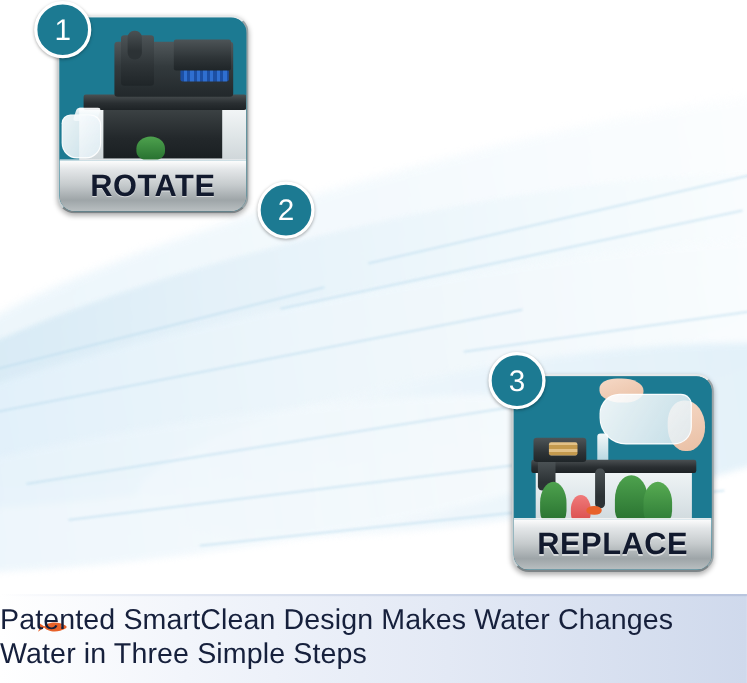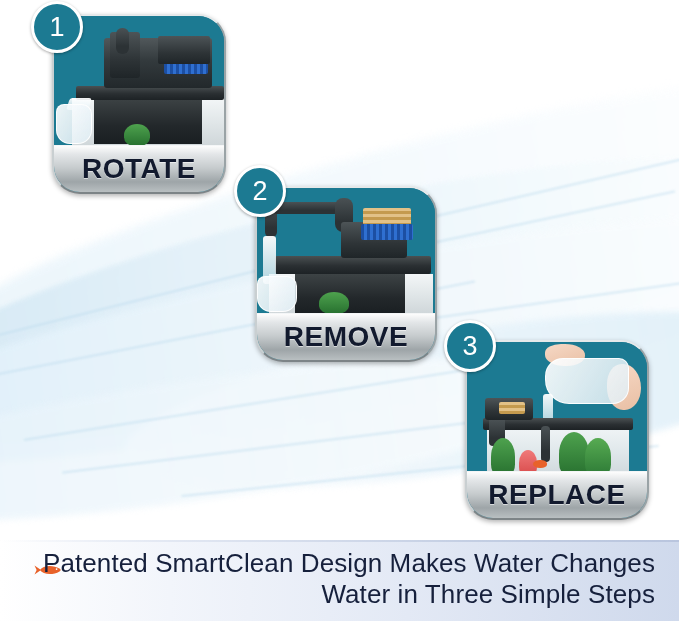--- a/index.html
+++ b/index.html
@@ -38,21 +38,21 @@
   .s7{left:60px;top:440px;width:520px;transform:rotate(-7deg);}
   .s8{left:180px;top:470px;width:480px;transform:rotate(-6deg);}
 
   
   .bottom-band{position:absolute;left:0;right:0;top:540px;height:81px;
      background:linear-gradient(90deg,#ffffff 0%,#f2f5fb 25%,#e3e9f5 60%,#cfd9ec 100%);}
   .band-rule{position:absolute;left:0;right:0;top:540px;height:2px;
      background:linear-gradient(90deg,rgba(255,255,255,0) 0%,#dfe5f1 30%,#c3cee3 70%,#b9c5de 100%);}
 
   
-  .panel{position:absolute;border-radius:28px;overflow:hidden;
+  .panel{position:absolute;border-radius:16px;overflow:hidden;
      background:#1c7a92;
      box-shadow:0 2px 5px rgba(0,0,0,.30);
      border:2px solid;
      border-color:#e6e9ea #9aa3a6 #7d8487 #c9cfd1;}
   .panel-inner{position:absolute;inset:0;overflow:hidden;border-radius:13px;}
   .scene{position:absolute;left:0;right:0;top:0;bottom:46px;background:#1c7a92;overflow:hidden;}
   .label-bar{position:absolute;left:0;right:0;bottom:0;height:46px;
      background:linear-gradient(180deg,#fdfdfd 0%,#e3e6e8 18%,#c6cbcd 48%,#9ea5a8 78%,#b9bfc1 100%);
      border-top:1px solid #f4f6f7;
      display:flex;align-items:center;justify-content:center;}
@@ -79,21 +79,21 @@
   .spout{position:absolute;background:linear-gradient(180deg,#4a5154 0%,#2c3235 70%);border-radius:6px;}
   .stream{position:absolute;background:linear-gradient(180deg,rgba(255,255,255,.95),rgba(226,242,248,.75));border-radius:3px;}
   .pitcher{position:absolute;background:linear-gradient(120deg,rgba(255,255,255,.92),rgba(224,238,245,.85));
      border:1px solid rgba(255,255,255,.9);border-radius:8px 10px 14px 14px;}
   .plant{position:absolute;background:#2f7d3a;border-radius:50% 50% 40% 40%;}
   .plant-l{background:linear-gradient(180deg,#4ea24e,#27702f);}
   .hand{position:absolute;background:linear-gradient(160deg,#f6d9c6,#e9bfa4);border-radius:40% 50% 45% 50%;}
   .fish-s{position:absolute;background:#e8622a;border-radius:50% 45% 45% 50%;}
 
   
-  .caption{position:absolute;left:0;right:24px;top:548px;text-align:right;}
+  .caption{position:absolute;left:0;right:24px;top:548px;}
   .caption-line{font-family:"Liberation Sans", sans-serif;font-weight:400;
      color:#16203c;font-size:26px;line-height:31px;letter-spacing:.1px;white-space:nowrap;}
   .fish-bullet{position:absolute;left:34px;top:563px;width:28px;height:14px;}
 </style>
 </head>
 <body>
 
 <div id="stage">
 
   <div class="water-bg">
@@ -133,44 +133,20 @@
       </div>
       <div class="label-bar">
         <div class="label-text">ROTATE</div>
       </div>
     </div>
   </div>
   <div class="badge" style="left:31px;top:1px;">
     <span>1</span>
   </div>
 
-  <div class="panel" style="left:255px;top:186px;width:178px;height:172px;">
-    <div class="panel-inner">
-      <div class="scene">
-        <div class="tank" style="left:12px;top:86px;width:164px;height:40px;"></div>
-        <div class="tank-glass" style="left:38px;top:86px;width:110px;height:40px;"></div>
-        <div class="rim" style="left:18px;top:68px;width:156px;height:18px;"></div>
-
-        <div class="spout" style="left:8px;top:16px;width:12px;height:34px;"></div>
-        <div class="spout" style="left:14px;top:14px;width:76px;height:12px;border-radius:6px;"></div>
-        <div class="spout" style="left:78px;top:10px;width:18px;height:34px;border-radius:8px;"></div>
-        <div class="filter-box" style="left:84px;top:34px;width:66px;height:36px;"></div>
-
-        <div class="cartridge-tan" style="left:106px;top:20px;width:48px;height:18px;"></div>
-        <div class="cartridge-blue" style="left:104px;top:36px;width:52px;height:16px;"></div>
-
-        <div class="stream" style="left:6px;top:48px;width:13px;height:48px;"></div>
-        <div class="pitcher" style="left:0px;top:88px;width:38px;height:34px;"></div>
-        <div class="plant plant-l" style="left:62px;top:104px;width:30px;height:22px;"></div>
-      </div>
-      <div class="label-bar">
-        <div class="label-text">REMOVE</div>
-      </div>
-    </div>
-  </div>
   <div class="badge" style="left:234px;top:165px;">
     <span>2</span>
   </div>
 
   <div class="panel" style="left:465px;top:340px;width:180px;height:176px;">
     <div class="panel-inner">
       <div class="scene">
 
         <div class="hand" style="left:78px;top:2px;width:40px;height:22px;"></div>
         <div class="hand" style="left:140px;top:22px;width:34px;height:46px;border-radius:45% 55% 50% 50%;"></div>

